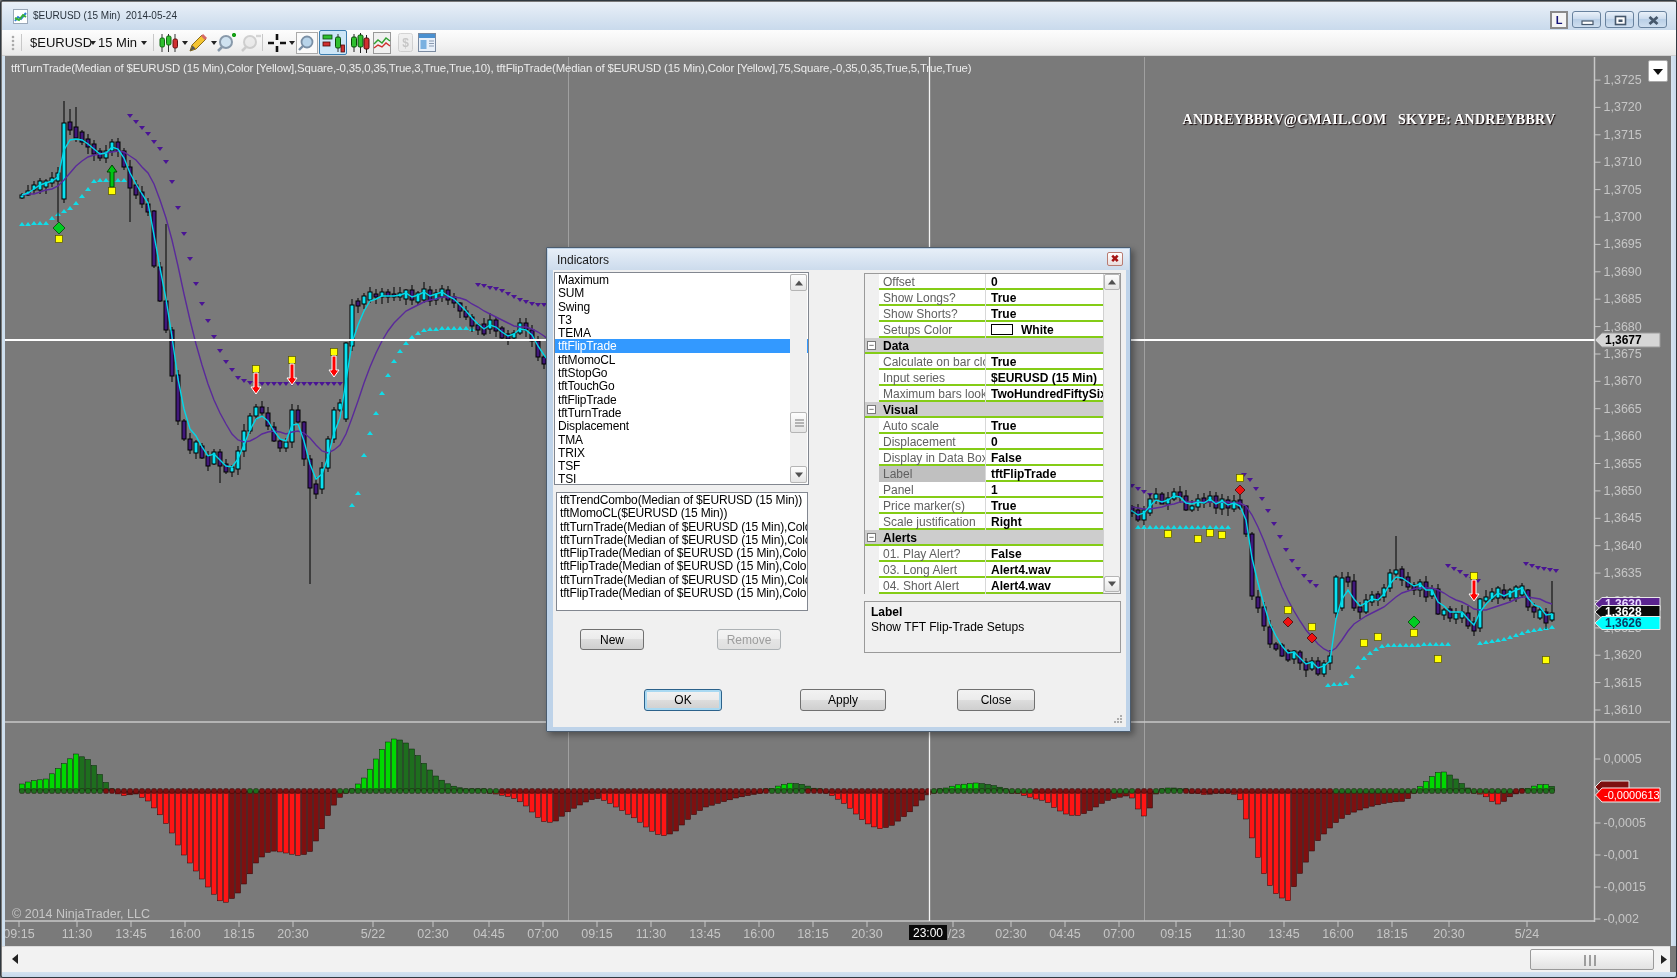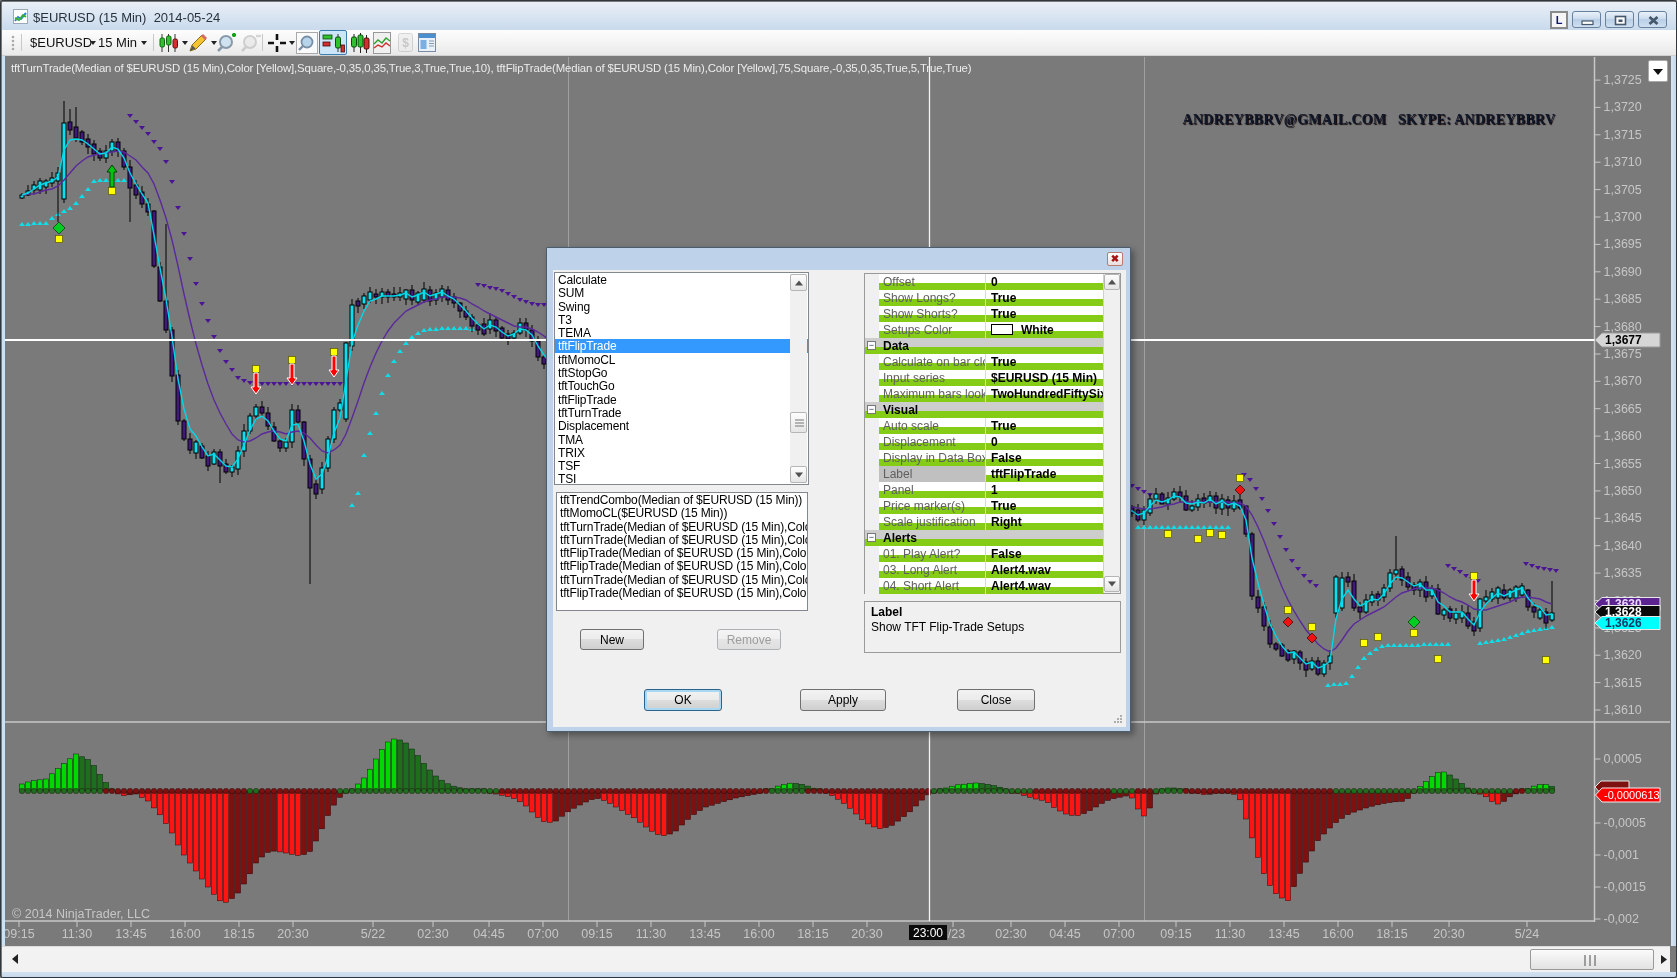--- a/index.html
+++ b/index.html
@@ -1,29 +1,29 @@
 <!DOCTYPE html>
 <html><head><meta charset="utf-8"><style>
 *{margin:0;padding:0;box-sizing:border-box;}
 html,body{width:1677px;height:978px;overflow:hidden;background:#7a7a7a;font-family:"Liberation Sans",sans-serif;}
 #win{position:absolute;left:0;top:0;width:1677px;height:978px;border:1px solid #30383f;border-radius:3px;overflow:hidden;}
 #titlebar{position:absolute;left:1px;top:1px;width:1675px;height:28px;background:linear-gradient(180deg,#e9f0f8 0%,#dce7f3 40%,#c9daec 100%);}
 #title-ico{position:absolute;left:11px;top:7px;width:15px;height:15px;background:#fff;border:1px solid #9aa8b8;}
-#title-txt{position:absolute;left:31px;top:8px;font-size:13px;color:#29323c;text-align:center;}
+#title-txt{position:absolute;left:31px;top:8px;font-size:10px;color:#29323c;text-align:center;}
 .wbtn{position:absolute;top:9px;width:29px;height:17px;border:1px solid #68829e;border-radius:3px;background:linear-gradient(180deg,#eaf1f9,#ccdcee 45%,#b9cfe6 50%,#cfdff0);}
 .wglyph{position:absolute;left:0;top:0;width:100%;height:100%;}
 #toolbar{position:absolute;left:1px;top:29px;width:1675px;height:26px;background:linear-gradient(180deg,#fdfdfd,#f2f2f2 60%,#e8e8e8);border-bottom:1px solid #d0d0d0;}
 .tsep{position:absolute;top:4px;width:1px;height:17px;background:#c8c8c8;}
 .ttxt{position:absolute;top:5px;font-size:13px;color:#111;}
 .tarr{position:absolute;top:11px;width:0;height:0;border-left:3.5px solid transparent;border-right:3.5px solid transparent;border-top:4px solid #222;}
 #chart-svg{position:absolute;left:0;top:0;}
 text.ax{font-size:12.5px;fill:#c6c6c6;font-family:"Liberation Sans",sans-serif;}
 #indtxt{position:absolute;left:10px;top:61px;font-size:11.4px;color:#ececec;letter-spacing:-0.14px;white-space:nowrap;}
 #wm1{position:absolute;left:1158px;top:82px;width:420px;text-align:center;font-family:"Liberation Serif",serif;font-weight:bold;font-size:29px;letter-spacing:0px;color:#a31010;white-space:nowrap;text-shadow:2px 2px 1px #160000,-1px -1px 0 #400000,1px -1px 0 #d92c2c;}
-#wm2{position:absolute;left:1158px;top:111px;width:420px;text-align:center;font-family:"Liberation Serif",serif;font-weight:bold;font-size:14px;letter-spacing:0.3px;color:#0f172a;white-space:nowrap;text-shadow:1px 1px 1px #100000;}
+#wm2{position:absolute;left:1158px;top:111px;width:420px;text-align:center;font-family:"Liberation Serif",serif;font-weight:bold;font-size:14px;letter-spacing:0.3px;color:#ffffff;white-space:nowrap;text-shadow:1px 1px 1px #100000;}
 #ddbtn{position:absolute;left:1647px;top:59px;width:20px;height:22px;background:#fff;border:1px solid #aaa;border-radius:2px;}
 #ddbtn:after{content:"";position:absolute;left:4px;top:8px;border-left:5px solid transparent;border-right:5px solid transparent;border-top:6px solid #111;}
 #hscroll{position:absolute;left:1px;top:945px;width:1668px;height:26px;background:#f2f2f2;border-top:1px solid #dcdcdc;}
 #hthumb{position:absolute;left:1528px;top:2px;width:124px;height:21px;border:1px solid #9a9a9a;border-radius:2px;background:linear-gradient(180deg,#fbfbfb,#e2e2e2);}
 #bottomframe{position:absolute;left:1px;top:971px;width:1675px;height:6px;background:linear-gradient(180deg,#d3e2f0,#c3d6e9);}
 #leftframe{position:absolute;left:1px;top:55px;width:3px;height:890px;background:#cfe0ef;}
 #rightframe{position:absolute;left:1670px;top:55px;width:6px;height:890px;background:linear-gradient(90deg,#d7e4f1,#c3d6e9);}
 
 #dlg{position:absolute;left:546px;top:247px;width:585px;height:485px;background:#bed3e9;border:1px solid #4b5c6e;border-radius:1px;box-shadow:3px 3px 6px rgba(0,0,0,0.35);}
 #dlg-title{position:absolute;left:1px;top:1px;right:1px;height:21px;background:linear-gradient(180deg,#e7eff8,#ccdbec);font-size:12px;color:#1a1a1a;padding:4px 0 0 9px;}
@@ -35,21 +35,21 @@
 .sb{position:absolute;background:#f0f0f0;}
 .sbtn{position:absolute;left:0;width:100%;height:17px;background:linear-gradient(180deg,#fdfdfd,#e5e5e5);border:1px solid #b5b5b5;border-radius:2px;}
 .arr{width:0;height:0;position:absolute;left:50%;top:50%;}
 .arr.up{border-left:4px solid transparent;border-right:4px solid transparent;border-bottom:5px solid #505050;transform:translate(-50%,-50%);}
 .arr.dn{border-left:4px solid transparent;border-right:4px solid transparent;border-top:5px solid #505050;transform:translate(-50%,-50%);}
 .btn{position:absolute;height:22px;border:1px solid #707070;border-radius:3px;background:linear-gradient(180deg,#f2f2f2,#ebebeb 50%,#dddddd 50%,#cfcfcf);font-size:12px;color:#000;text-align:center;line-height:20px;}
 .btn.dis{color:#9d9d9d;border-color:#adb2b5;background:linear-gradient(180deg,#f4f4f4,#efefef 50%,#e5e5e5 50%,#dfdfdf);}
 .btn.foc{border-color:#2c628b;box-shadow:0 0 0 2px #a9d9f2 inset;}
 
 #grid{position:absolute;left:311px;top:3px;width:257px;height:321px;border:1px solid #9a9a9a;background:#fff;font-size:12px;}
-.grow{position:absolute;left:0;width:238px;height:16px;border-bottom:7px solid #84cc16;}
+.grow{position:absolute;left:0;width:238px;height:16px;border-bottom:2px solid #84cc16;}
 .gname{position:absolute;left:14px;top:0;width:107px;height:16px;padding:1px 0 0 4px;color:#606060;border-right:1px solid #d8d8d8;white-space:nowrap;overflow:hidden;}
 .gval{position:absolute;left:122px;top:0;right:0;height:16px;padding:1px 0 0 4px;font-weight:bold;color:#000;white-space:nowrap;overflow:hidden;}
 .gind{position:absolute;left:0;top:0;width:14px;height:16px;background:#f0f0f0;}
 .ghdr{background:#cdcdcd;font-weight:bold;color:#000;padding:1px 0 0 18px;}
 .gsel .gname{background:#c0c0c0;}
 #gsb{position:absolute;right:0;top:0;width:17px;height:319px;background:#f0f0f0;border-left:1px solid #d0d0d0;}
 #desc{position:absolute;left:311px;top:331px;width:257px;height:52px;border:1px solid #9a9a9a;background:#f0f0f0;font-size:12px;padding:3px 6px;line-height:15px;}
 .mbox{display:inline-block;width:9px;height:9px;border:1px solid #777;background:#fff;color:#333;font-size:9px;line-height:7px;text-align:center;position:absolute;left:2px;top:3px;font-weight:normal;}
 </style></head><body>
 <div id="win">
@@ -1335,24 +1335,25 @@
           <path d="M2,0 V11 M7,0 V11 M12,0 V11" stroke="#8a8a8a" stroke-width="1.6"></path>
         </svg>
       </div>
       <svg style="position:absolute;left:1658px;top:8px;" width="8" height="10">
         <path d="M1,0 L7,4.5 L1,9 Z" fill="#222"></path>
       </svg>
     </div>
     <div id="bottomframe"></div>
   </div>
 <div id="dlg">
+    <div id="dlg-title">Indicators</div>
     <div id="dlg-close">✖</div>
     <div id="dlg-body">
       <div class="lb" style="left:1px;top:2px;width:255px;height:213px;">
-        <div>Calculate</div>
+        <div>Maximum</div>
         <div>SUM</div>
         <div>Swing</div>
         <div>T3</div>
         <div>TEMA</div>
         <div class="sel">tftFlipTrade</div>
         <div>tftMomoCL</div>
         <div>tftStopGo</div>
         <div>tftTouchGo</div>
         <div>tftFlipTrade</div>
         <div>tftTurnTrade</div>

